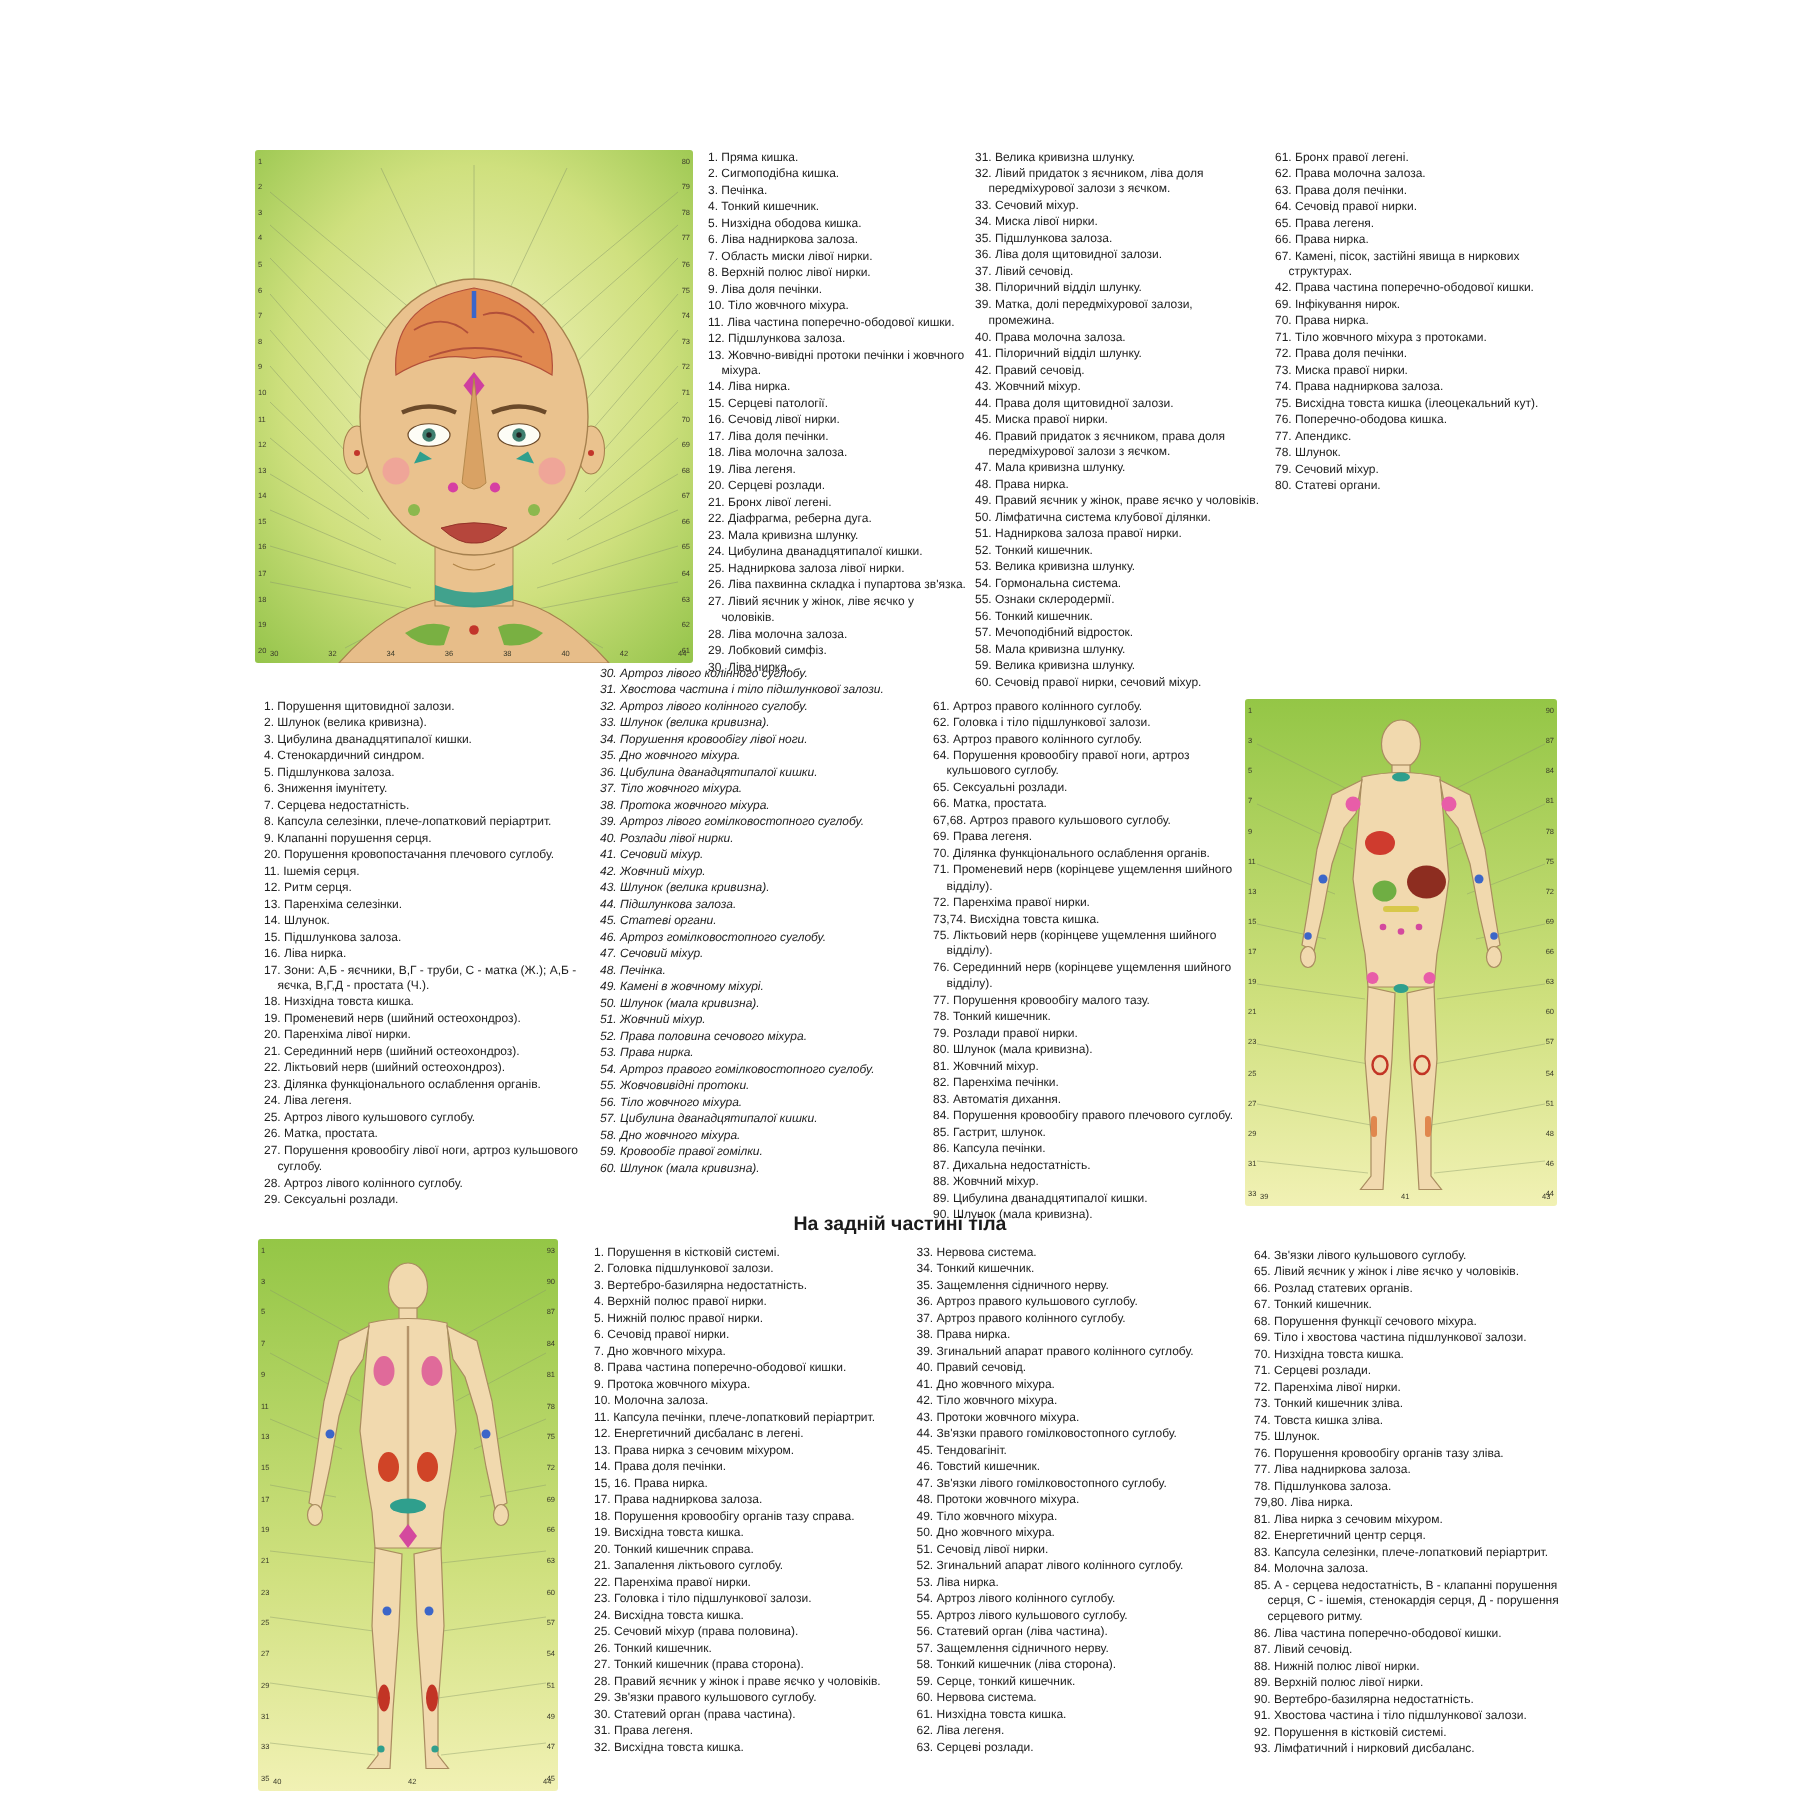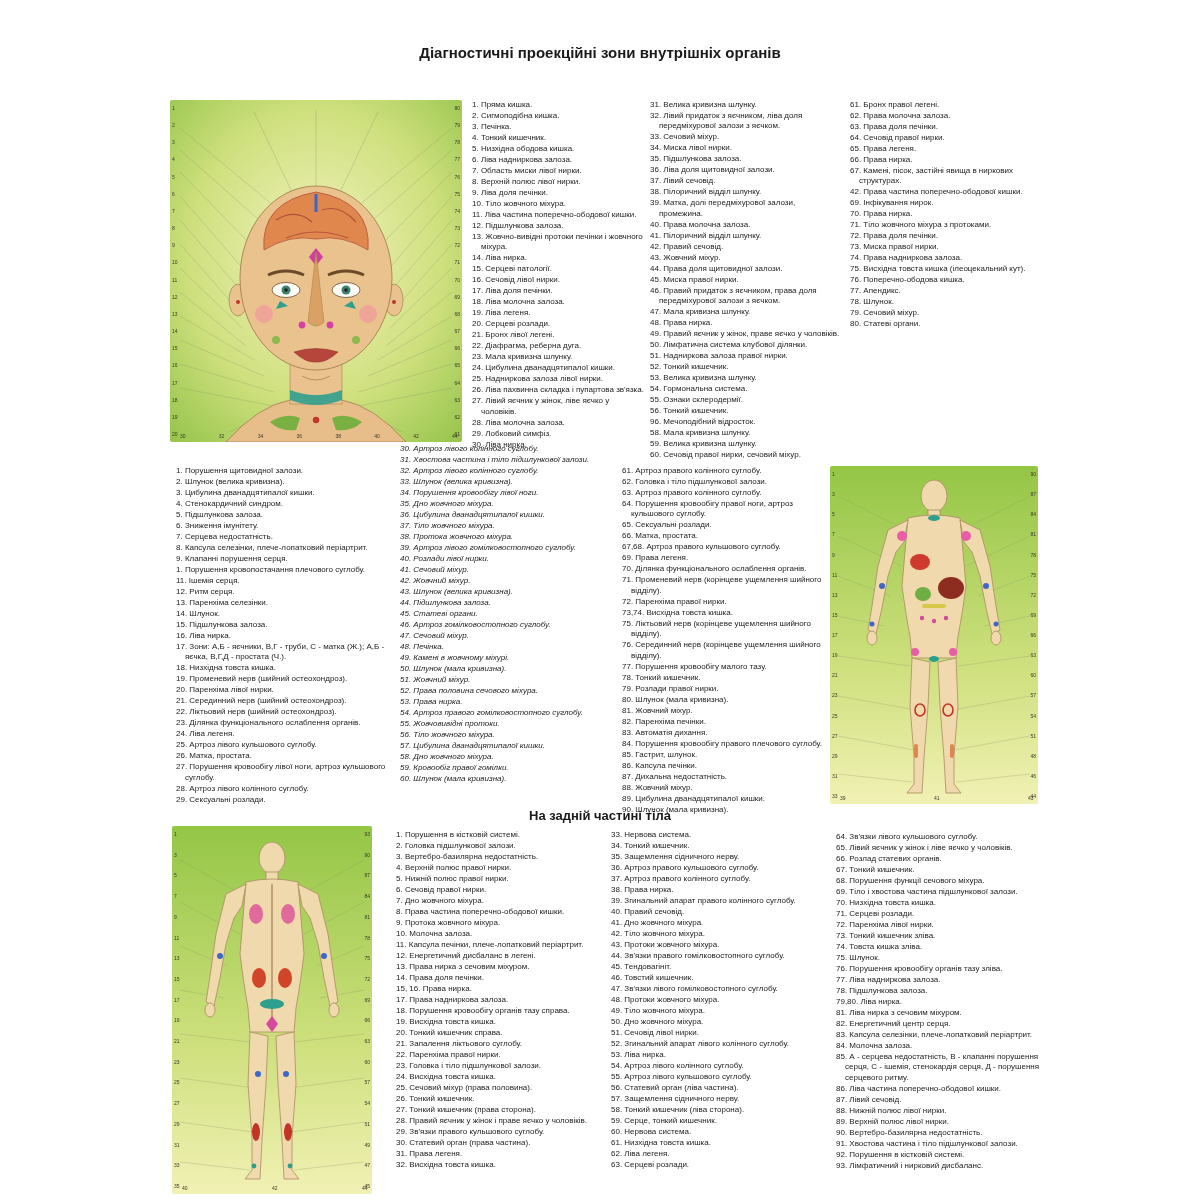--- a/index.html
+++ b/index.html
@@ -13,21 +13,20 @@
   .li{padding-left:9px;text-indent:-9px;margin-bottom:.6px;}
   .figure{position:absolute;border-radius:2px;overflow:hidden;}
   .figure svg{display:block;width:100%;height:100%;}
   .callout-num{position:absolute;font-size:5px;line-height:6px;color:#3a3a2a;}
 </style>
 </head>
 <body>
 
 <div class="page">
 
-  <h1 class="page-title">Діагностичні проекційні зони внутрішніх органів</h1>
 
 
   <div class="figure" style="left:170px;top:100px;width:292px;height:342px;">
     <svg viewBox="0 0 292 342">
       <defs>
         <radialGradient id="gHead" cx="50%" cy="46%" r="78%">
           <stop offset="0%" stop-color="#f3f3c0"></stop>
           <stop offset="55%" stop-color="#cfe07e"></stop>
           <stop offset="100%" stop-color="#8cc043"></stop>
         </radialGradient>
@@ -204,21 +203,21 @@
       <div class="li">47. Мала кривизна шлунку.</div>
       <div class="li">48. Права нирка.</div>
       <div class="li">49. Правий яєчник у жінок, праве яєчко у чоловіків.</div>
       <div class="li">50. Лімфатична система клубової ділянки.</div>
       <div class="li">51. Надниркова залоза правої нирки.</div>
       <div class="li">52. Тонкий кишечник.</div>
       <div class="li">53. Велика кривизна шлунку.</div>
       <div class="li">54. Гормональна система.</div>
       <div class="li">55. Ознаки склеродермії.</div>
       <div class="li">56. Тонкий кишечник.</div>
-      <div class="li">96. Мечоподібний відросток.</div>
+      <div class="li">57. Мечоподібний відросток.</div>
       <div class="li">58. Мала кривизна шлунку.</div>
       <div class="li">59. Велика кривизна шлунку.</div>
       <div class="li">60. Сечовід правої нирки, сечовий міхур.</div>
     </div>
   <div class="list" style="left:850px;top:100px;width:180px;">
       <div class="li">61. Бронх правої легені.</div>
       <div class="li">62. Права молочна залоза.</div>
       <div class="li">63. Права доля печінки.</div>
       <div class="li">64. Сечовід правої нирки.</div>
       <div class="li">65. Права легеня.</div>
@@ -243,21 +242,21 @@
   <div class="list" style="left:176px;top:466px;width:212px;">
       <div class="li">1. Порушення щитовидної залози.</div>
       <div class="li">2. Шлунок (велика кривизна).</div>
       <div class="li">3. Цибулина дванадцятипалої кишки.</div>
       <div class="li">4. Стенокардичний синдром.</div>
       <div class="li">5. Підшлункова залоза.</div>
       <div class="li">6. Зниження імунітету.</div>
       <div class="li">7. Серцева недостатність.</div>
       <div class="li">8. Капсула селезінки, плече-лопатковий періартрит.</div>
       <div class="li">9. Клапанні порушення серця.</div>
-      <div class="li">1. Порушення кровопостачання плечового суглобу.</div>
+      <div class="li">20. Порушення кровопостачання плечового суглобу.</div>
       <div class="li">11. Ішемія серця.</div>
       <div class="li">12. Ритм серця.</div>
       <div class="li">13. Паренхіма селезінки.</div>
       <div class="li">14. Шлунок.</div>
       <div class="li">15. Підшлункова залоза.</div>
       <div class="li">16. Ліва нирка.</div>
       <div class="li">17. Зони: А,Б - яєчники, В,Г - труби, С - матка (Ж.); А,Б - яєчка, В,Г,Д - простата (Ч.).</div>
       <div class="li">18. Низхідна товста кишка.</div>
       <div class="li">19. Променевий нерв (шийний остеохондроз).</div>
       <div class="li">20. Паренхіма лівої нирки.</div>

